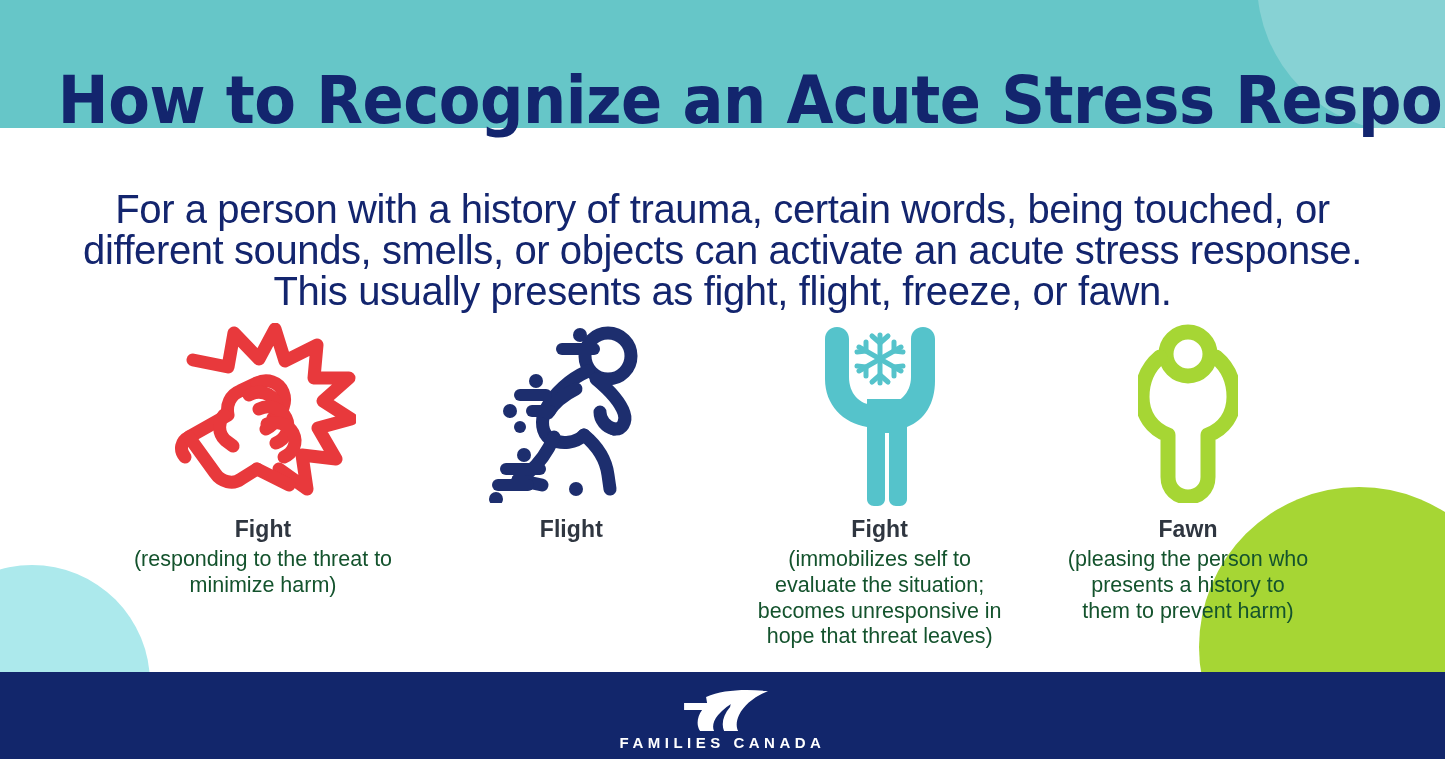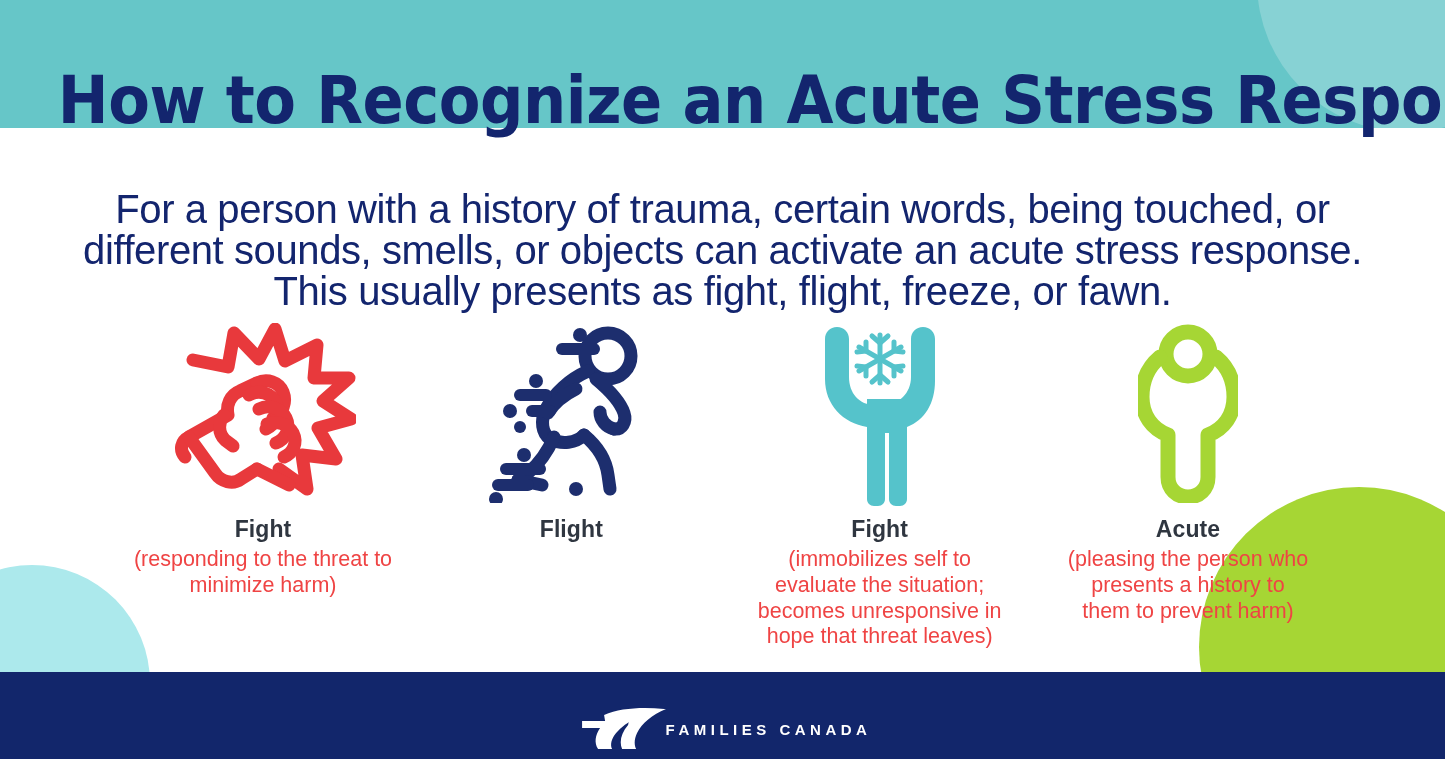--- a/index.html
+++ b/index.html
@@ -106,42 +106,42 @@
     margin-top: 8px;
     font-size: 23px;
     font-weight: bold;
     color: #2f3640;
     letter-spacing: 0.1px;
   }
   .response-desc {
     margin-top: 4px;
     font-size: 21.5px;
     line-height: 1.2;
-    color: #ef4444;
+    color: #14532d;
     max-width: 265px;
   }
   .col-freeze .response-desc,
   .col-fawn .response-desc { max-width: 245px; }
 
   
   #footer-bar {
     position: absolute;
     left: 0; bottom: 0;
     width: 1445px; height: 87px;
     background: #12266B;
     z-index: 2;
   }
   #footer-logo {
     position: absolute;
     left: 50%;
     transform: translateX(-50%);
     bottom: 8px;
     z-index: 6;
     display: flex;
-    flex-direction: row;
+    flex-direction: column;
     align-items: center;
   }
   #footer-logo-text {
     color: #ffffff;
     font-size: 15px;
     font-weight: bold;
     letter-spacing: 4.5px;
     margin-top: 1px;
     font-family: "Liberation Sans", sans-serif;
   }
@@ -302,21 +302,21 @@
                      C4 92 14 106 30 112
                      L30 154
                      C30 166 39 174 50 174
                      C61 174 70 166 70 154
                      L70 112
                      C86 106 96 92 96 74
                      C96 58 90 44 78 34"></path>
           </g>
         </svg>
       </div>
-      <div class="response-label">Acute</div>
+      <div class="response-label">Fawn</div>
       <div class="response-desc">(pleasing the person who presents a history to them to prevent harm)</div>
     </div>
 
   </div>
 
   <div id="footer-logo">
     <svg width="92" height="44" viewBox="0 0 92 44">
       <path fill="#ffffff" d="M30 8 C46 1 68 0 90 2 C70 6 52 14 42 26
                C37 32 36 38 38 42 L24 42
                C20 36 21 28 26 21 L8 21 L8 14 L31 14 Z"></path>

